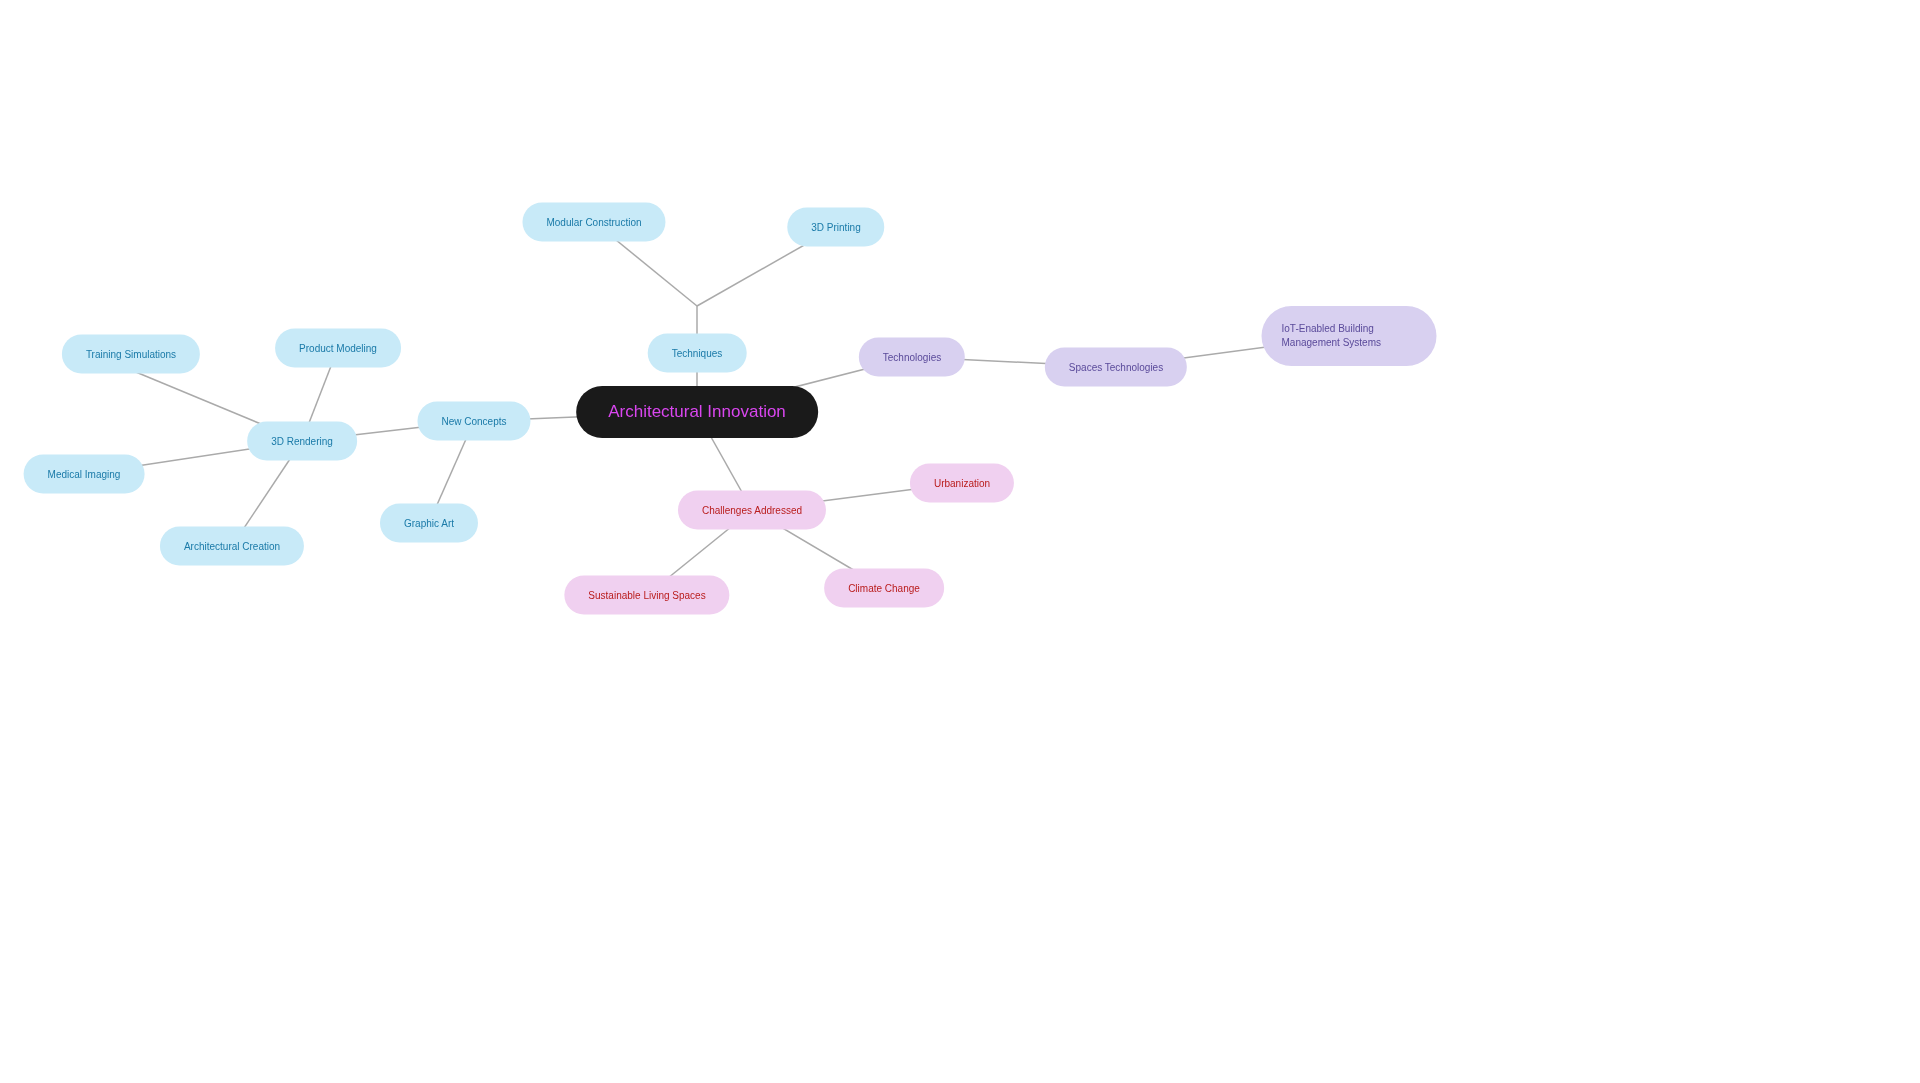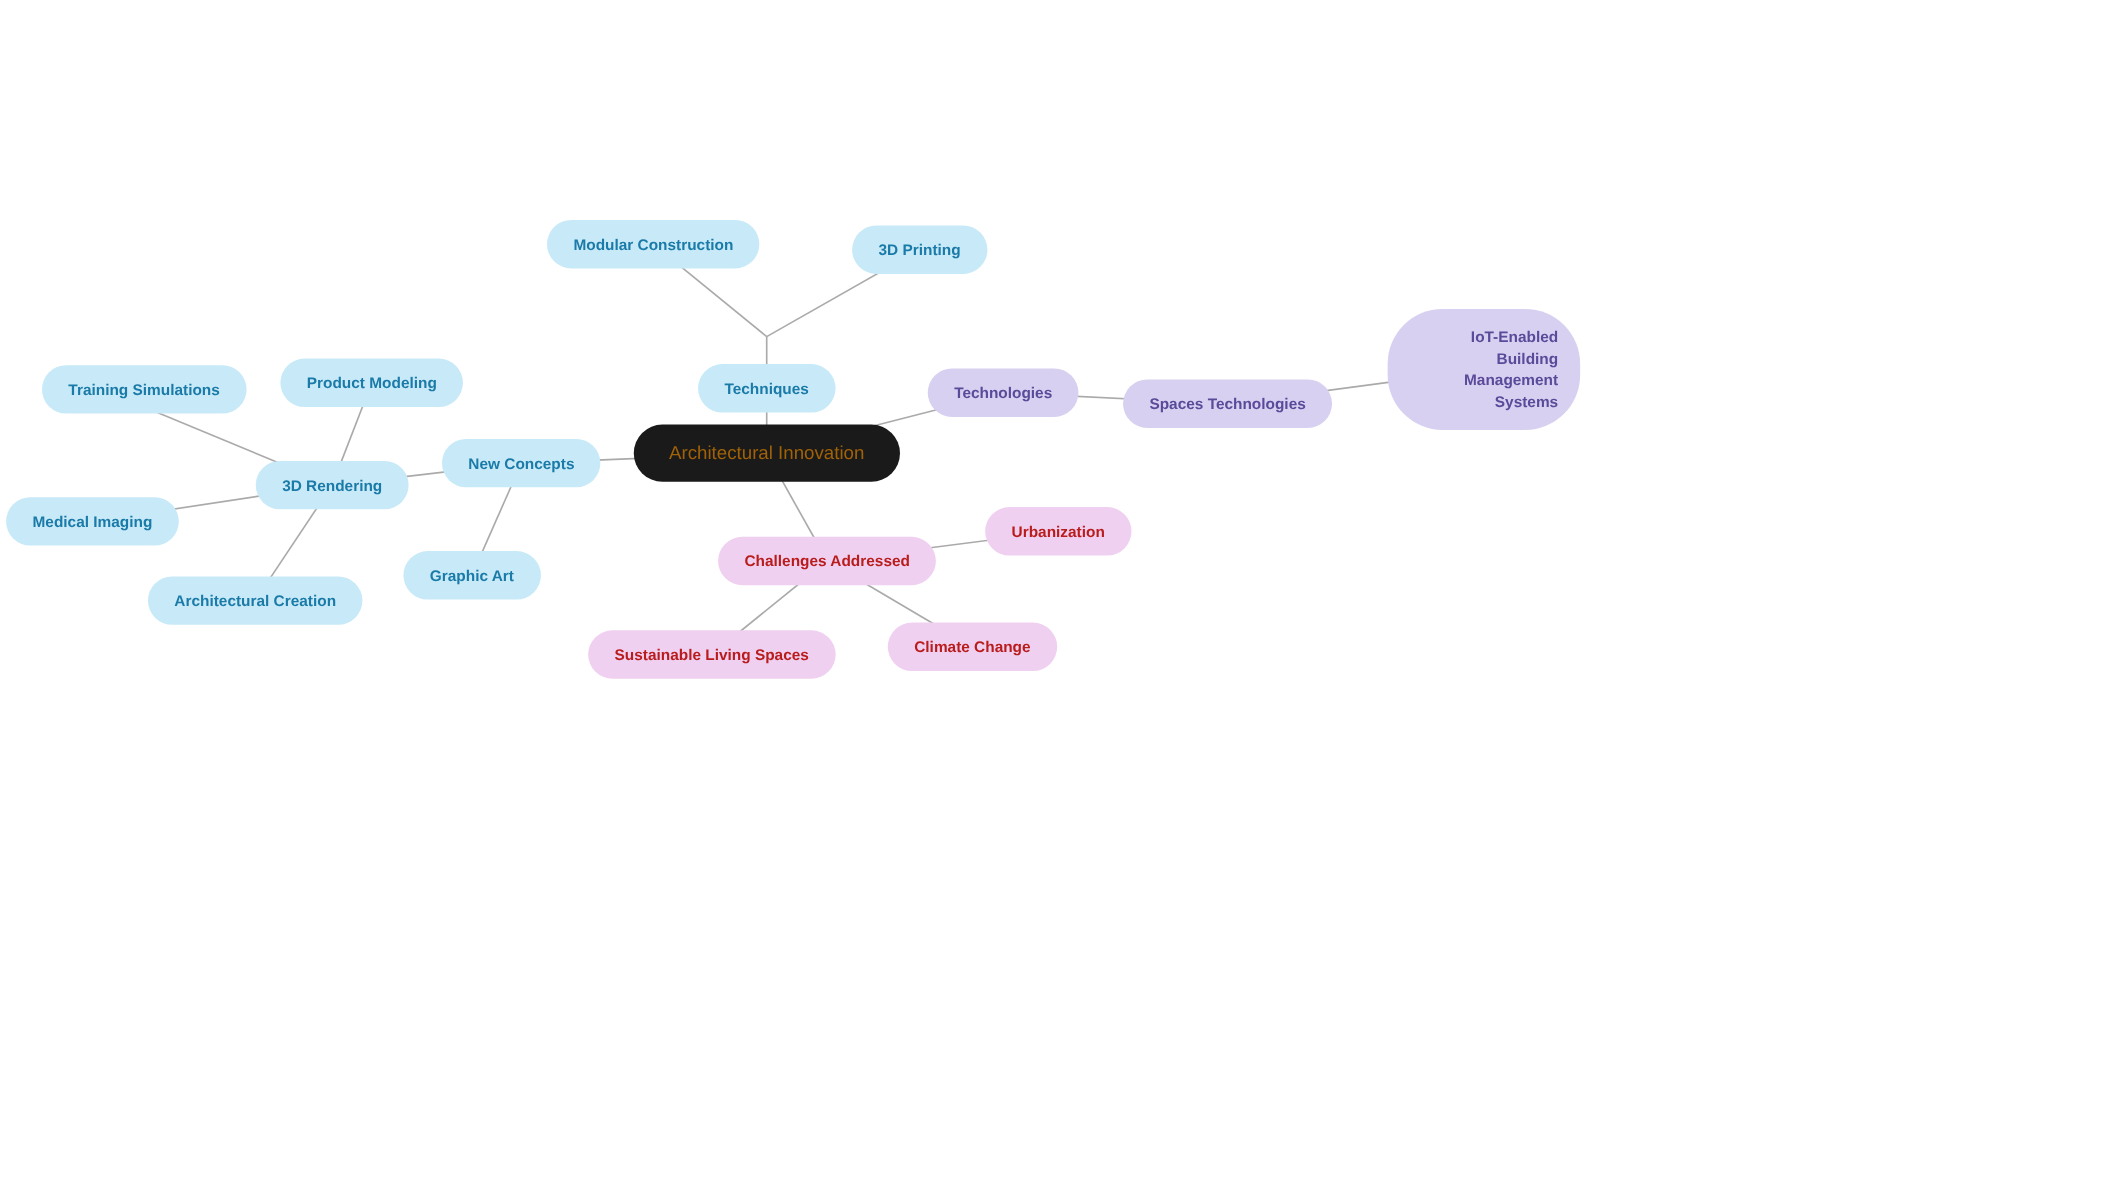--- a/index.html
+++ b/index.html
@@ -19,28 +19,28 @@
       pointer-events: none;
     }
     .node {
       position: absolute;
       transform: translate(-50%, -50%);
       border-radius: 50px;
       display: flex;
       align-items: center;
       justify-content: center;
       text-align: center;
-      font-size: 14px;
-      font-weight: 700;
+      font-size: 10px;
+      font-weight: 400;
       cursor: pointer;
       white-space: nowrap;
     }
     .node-center {
       background: #1a1a1a;
-      color: #a16207;
+      color: #d946ef;
       padding: 16px 32px;
       font-size: 17px;
       font-weight: 500;
       border-radius: 50px;
     }
     .node-blue {
       background: #c8eaf8;
       color: #1a7aa8;
       padding: 14px 24px;
     }
@@ -50,21 +50,21 @@
       padding: 14px 24px;
     }
     .node-pink-light {
       background: #f0d0f0;
       color: #b91c1c;
       padding: 14px 24px;
     }
     .node-iot {
       white-space: normal;
       width: 160px;
-      text-align: right;
+      text-align: left;
       line-height: 1.4;
     }
   </style>
 </head>
 <body>
 
 <svg id="connections">
 
   <line x1="697" y1="412" x2="697" y2="306" stroke="#aaaaaa" stroke-width="1.5"></line>
 

